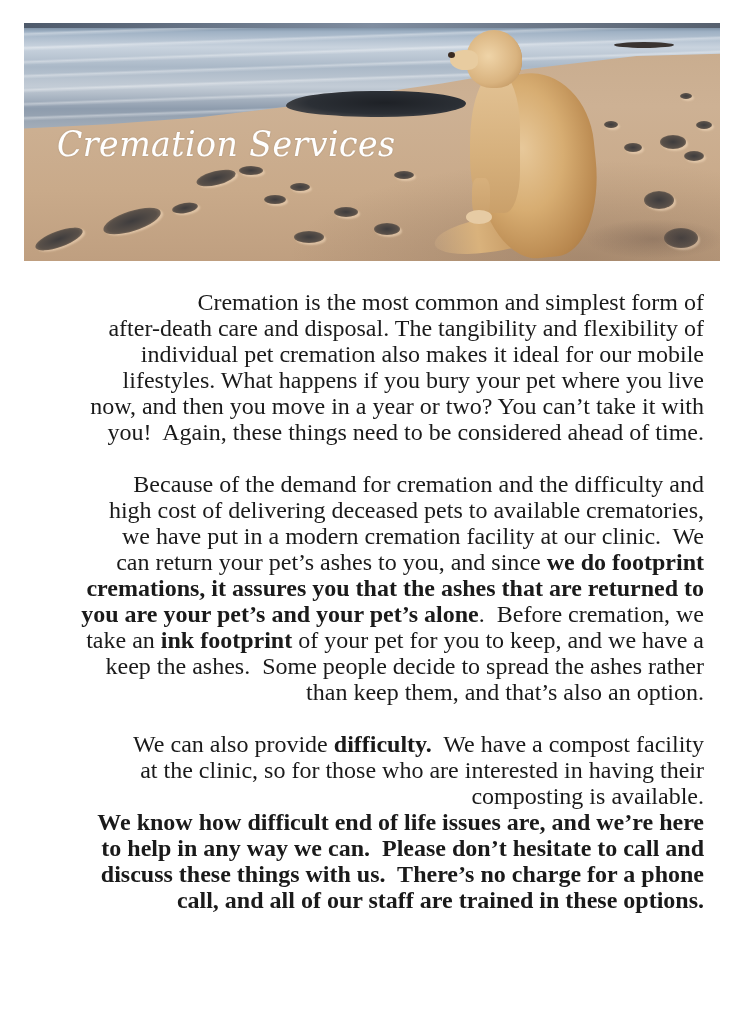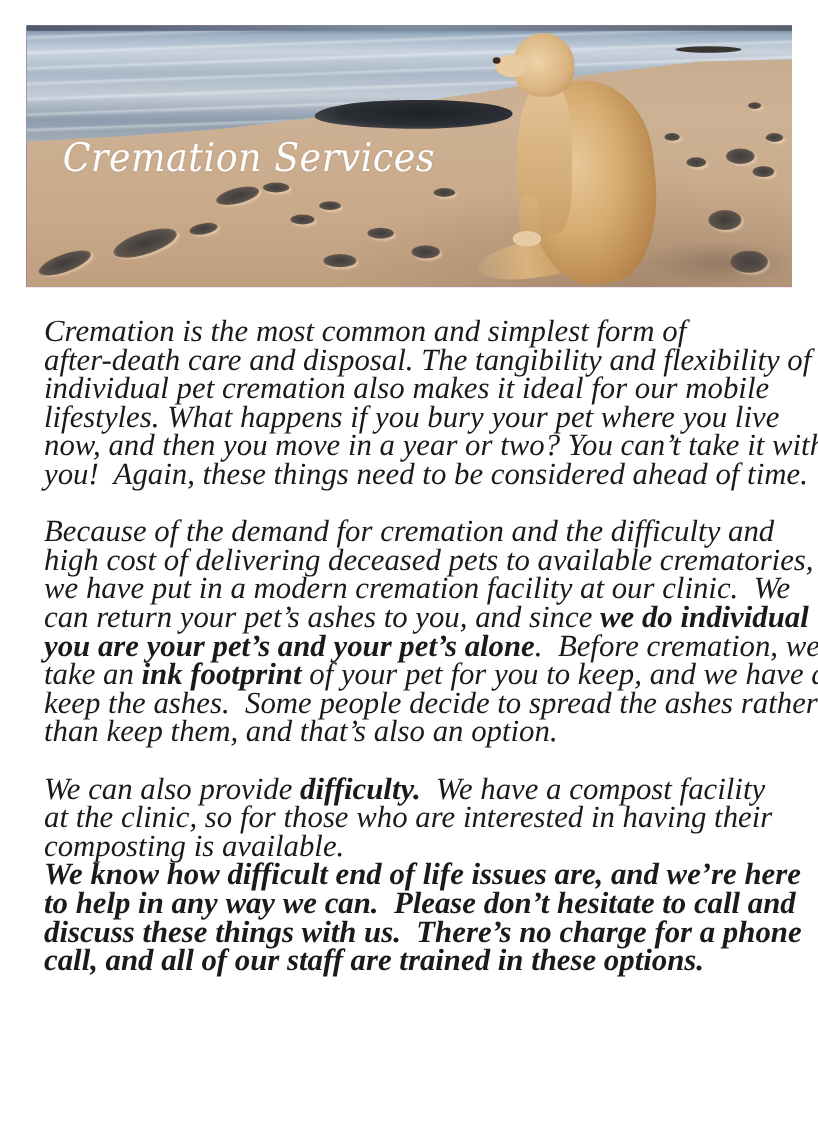--- a/index.html
+++ b/index.html
@@ -199,24 +199,23 @@
       transform: scaleX(0.92);
       transform-origin: left center;
     }
 
     
     .content {
       position: absolute;
       left: 40px;
       top: 289px;
       width: 664px;
-      text-align: left;
-      font-size: 28px;
+      text-align: right;
+      font-size: 24px;
       line-height: 26px;
-      font-style: italic;
     }
     .line {
       display: block;
       white-space: nowrap;
       height: 26px;
     }
     .blank {
       display: block;
       height: 26px;
     }
@@ -279,21 +278,22 @@
       <span class="line"><span style="white-space: pre;">individual pet cremation also makes it ideal for our mobile</span></span>
       <span class="line"><span style="white-space: pre;">lifestyles. What happens if you bury your pet where you live</span></span>
       <span class="line"><span style="white-space: pre;">now, and then you move in a year or two? You can’t take it with</span></span>
       <span class="line"><span style="white-space: pre;">you!  Again, these things need to be considered ahead of time.</span></span>
     </div>
   <div class="blank"></div>
   <div>
       <span class="line"><span style="white-space: pre;">Because of the demand for cremation and the difficulty and</span></span>
       <span class="line"><span style="white-space: pre;">high cost of delivering deceased pets to available crematories,</span></span>
       <span class="line"><span style="white-space: pre;">we have put in a modern cremation facility at our clinic.  We</span></span>
-      <span class="line"><span style="white-space: pre;">can return your pet’s ashes to you, and since </span><span class="bold" style="white-space: pre;">we do individual</span></span>
+      <span class="line"><span style="white-space: pre;">can return your pet’s ashes to you, and since </span><span class="bold" style="white-space: pre;">we do footprint</span></span>
+      <span class="line"><span class="bold" style="white-space: pre;">cremations, it assures you that the ashes that are returned to</span></span>
       <span class="line"><span class="bold" style="white-space: pre;">you are your pet’s and your pet’s alone</span><span style="white-space: pre;">.  Before cremation, we</span></span>
       <span class="line"><span style="white-space: pre;">take an </span><span class="bold" style="white-space: pre;">ink footprint</span><span style="white-space: pre;"> of your pet for you to keep, and we have a</span></span>
       <span class="line"><span style="white-space: pre;">keep the ashes.  Some people decide to spread the ashes rather</span></span>
       <span class="line"><span style="white-space: pre;">than keep them, and that’s also an option.</span></span>
     </div>
   <div class="blank"></div>
   <div>
       <span class="line"><span style="white-space: pre;">We can also provide </span><span class="bold" style="white-space: pre;">difficulty.</span><span style="white-space: pre;">  We have a compost facility</span></span>
       <span class="line"><span style="white-space: pre;">at the clinic, so for those who are interested in having their</span></span>
       <span class="line"><span style="white-space: pre;">composting is available.</span></span>

